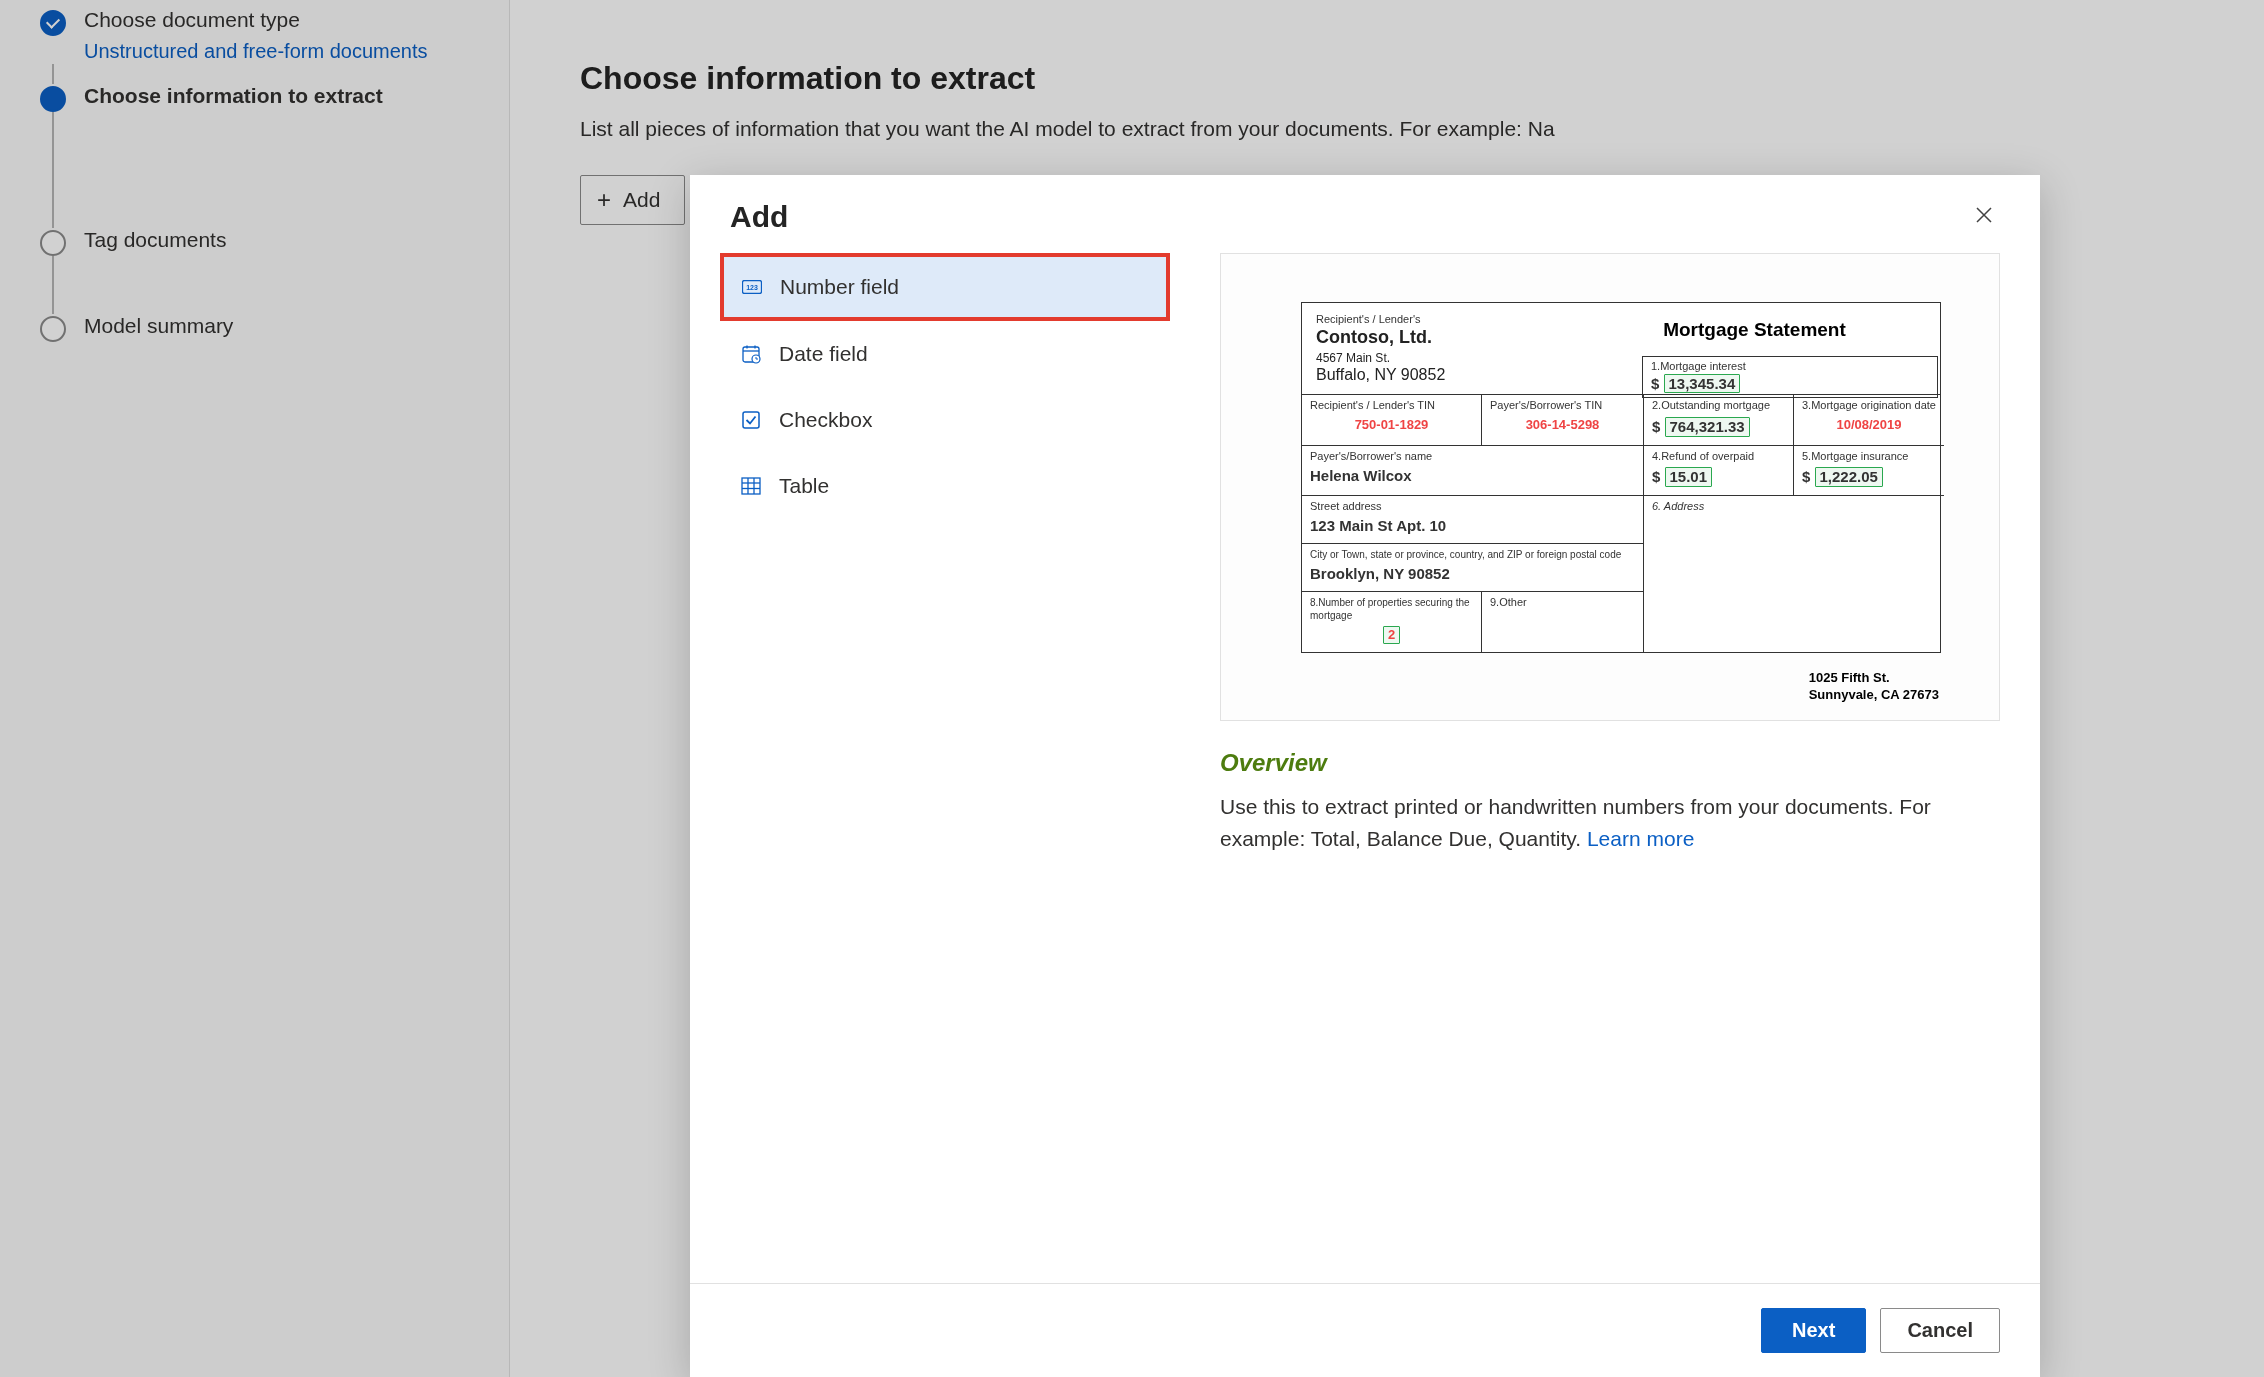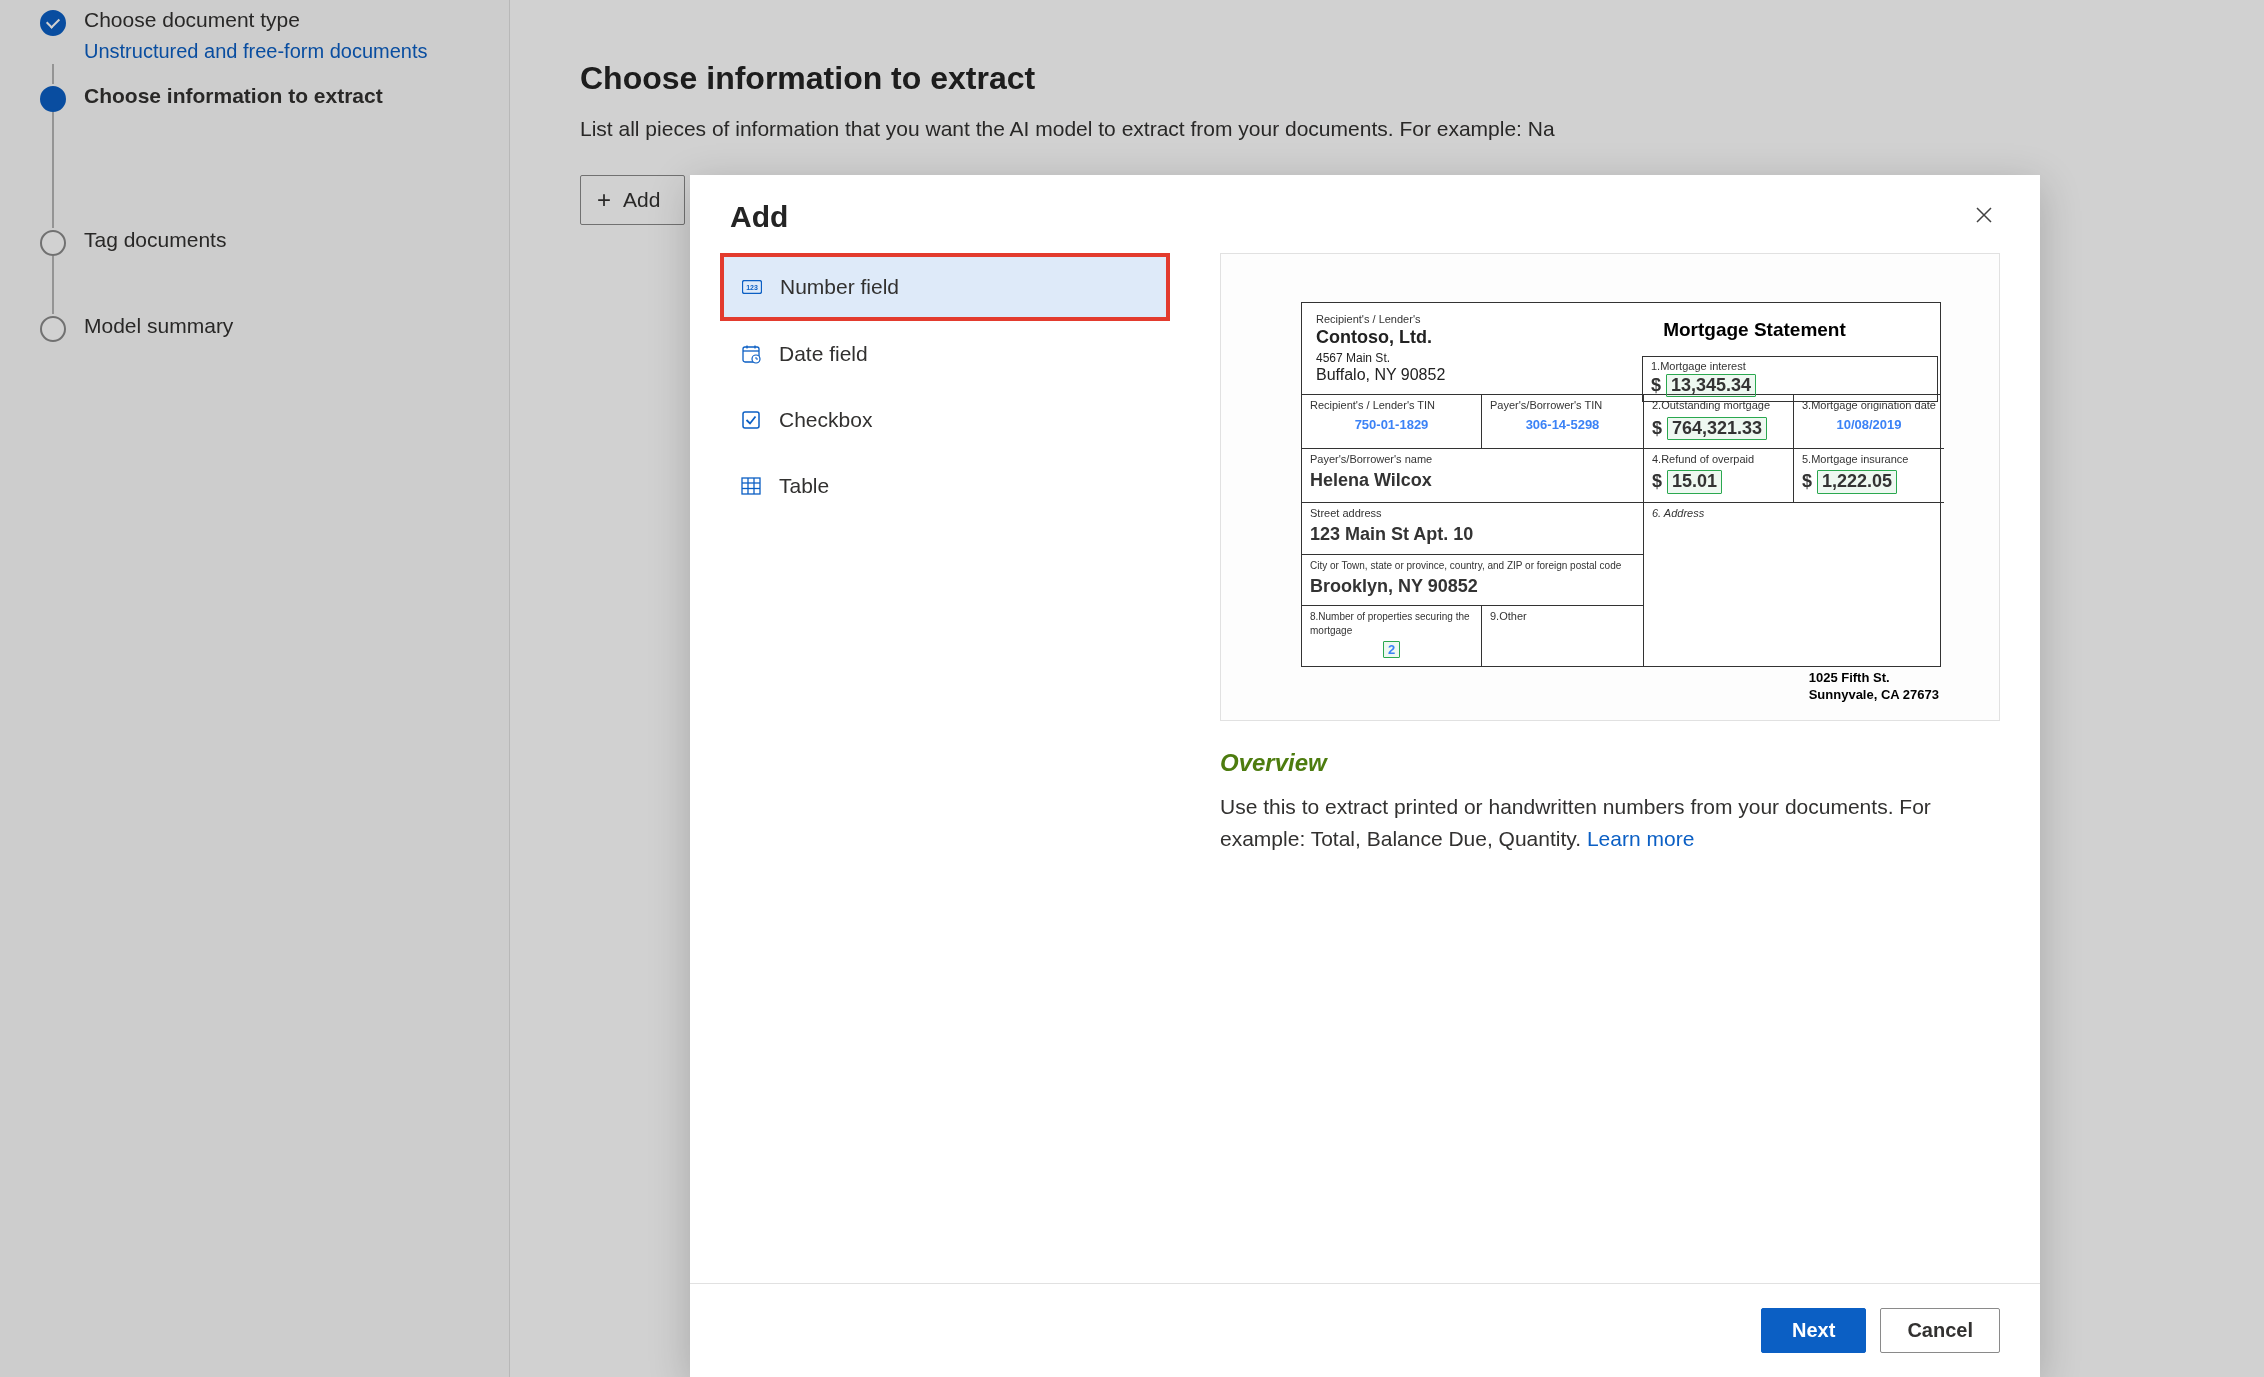--- a/index.html
+++ b/index.html
@@ -177,22 +177,22 @@
       width: 225px;
       padding: 14px 10px;
       text-align: center;
       font-size: 19px;
       font-weight: 700;
       line-height: 1.25;
     }
     .doc-titlecol.noborder { border:none; }
     .doc-cell { border-right: 1px solid #333; border-bottom: 1px solid #333; padding: 4px 8px 8px 8px; min-height: 40px; font-size: 11px; color: #333; }
     .doc-cell:last-row { border-bottom: none; }
-    .doc-cell .val { font-size: 13px; color: #3b82f6; font-weight: 600; margin-top: 4px; text-align: center; }
-    .doc-cell .val-left { font-size: 18px; font-weight: 600; margin-top: 4px; }
+    .doc-cell .val { font-size: 13px; color: #ef4444; font-weight: 600; margin-top: 4px; text-align: center; }
+    .doc-cell .val-left { font-size: 15px; font-weight: 600; margin-top: 4px; }
     .dc-right { border-right: none; }
     .hl { display: inline-block; border: 1.5px solid #2aa84f; padding: 0 4px; border-radius: 1px; background: rgba(42,168,79,0.08); }
     .overview { margin-top: 28px; }
     .overview-title { font-size: 24px; font-weight: 600; color: #4d7c0f; margin-bottom: 14px; font-style: italic; }
     .overview-text { font-size: 21px; color: #323130; line-height: 1.5; }
     .overview-text a { color: #0b5fc4; text-decoration: none; }
     .modal-footer {
       border-top: 1px solid #e1e1e1;
       padding: 24px 40px;
       display: flex;

